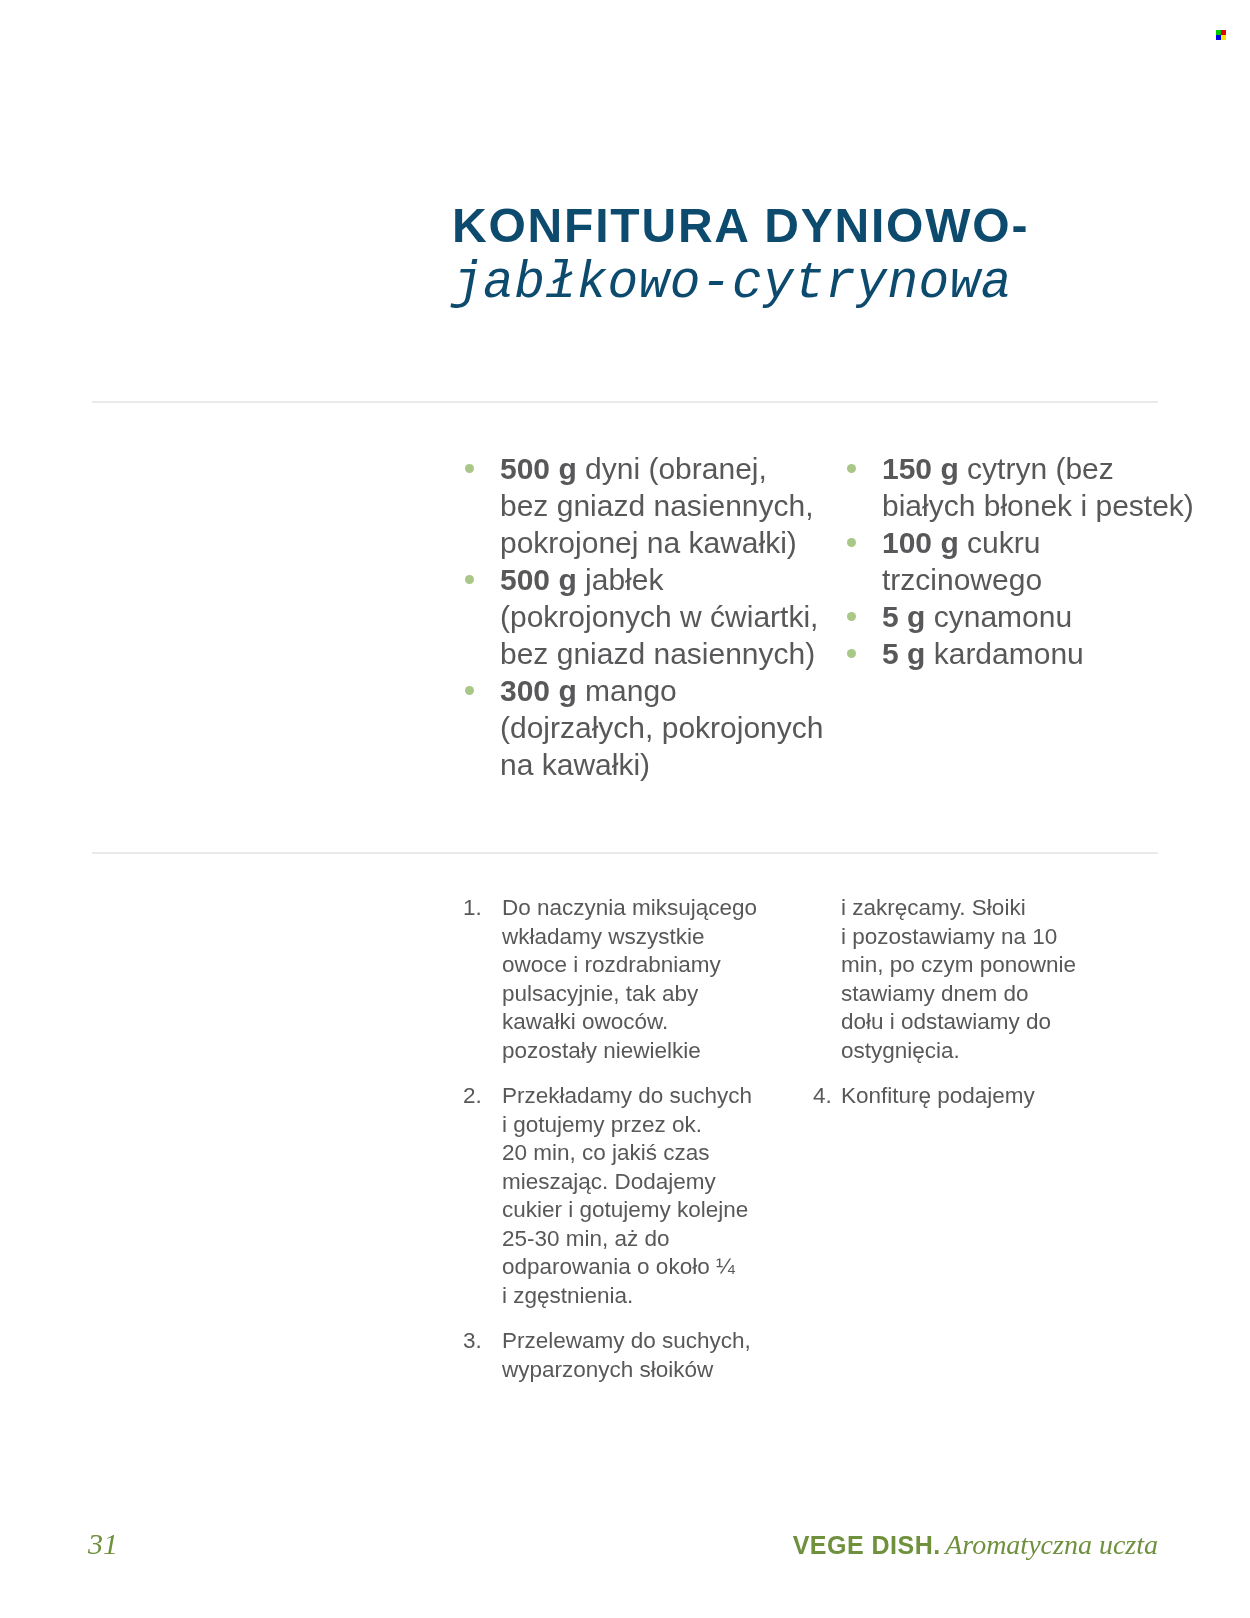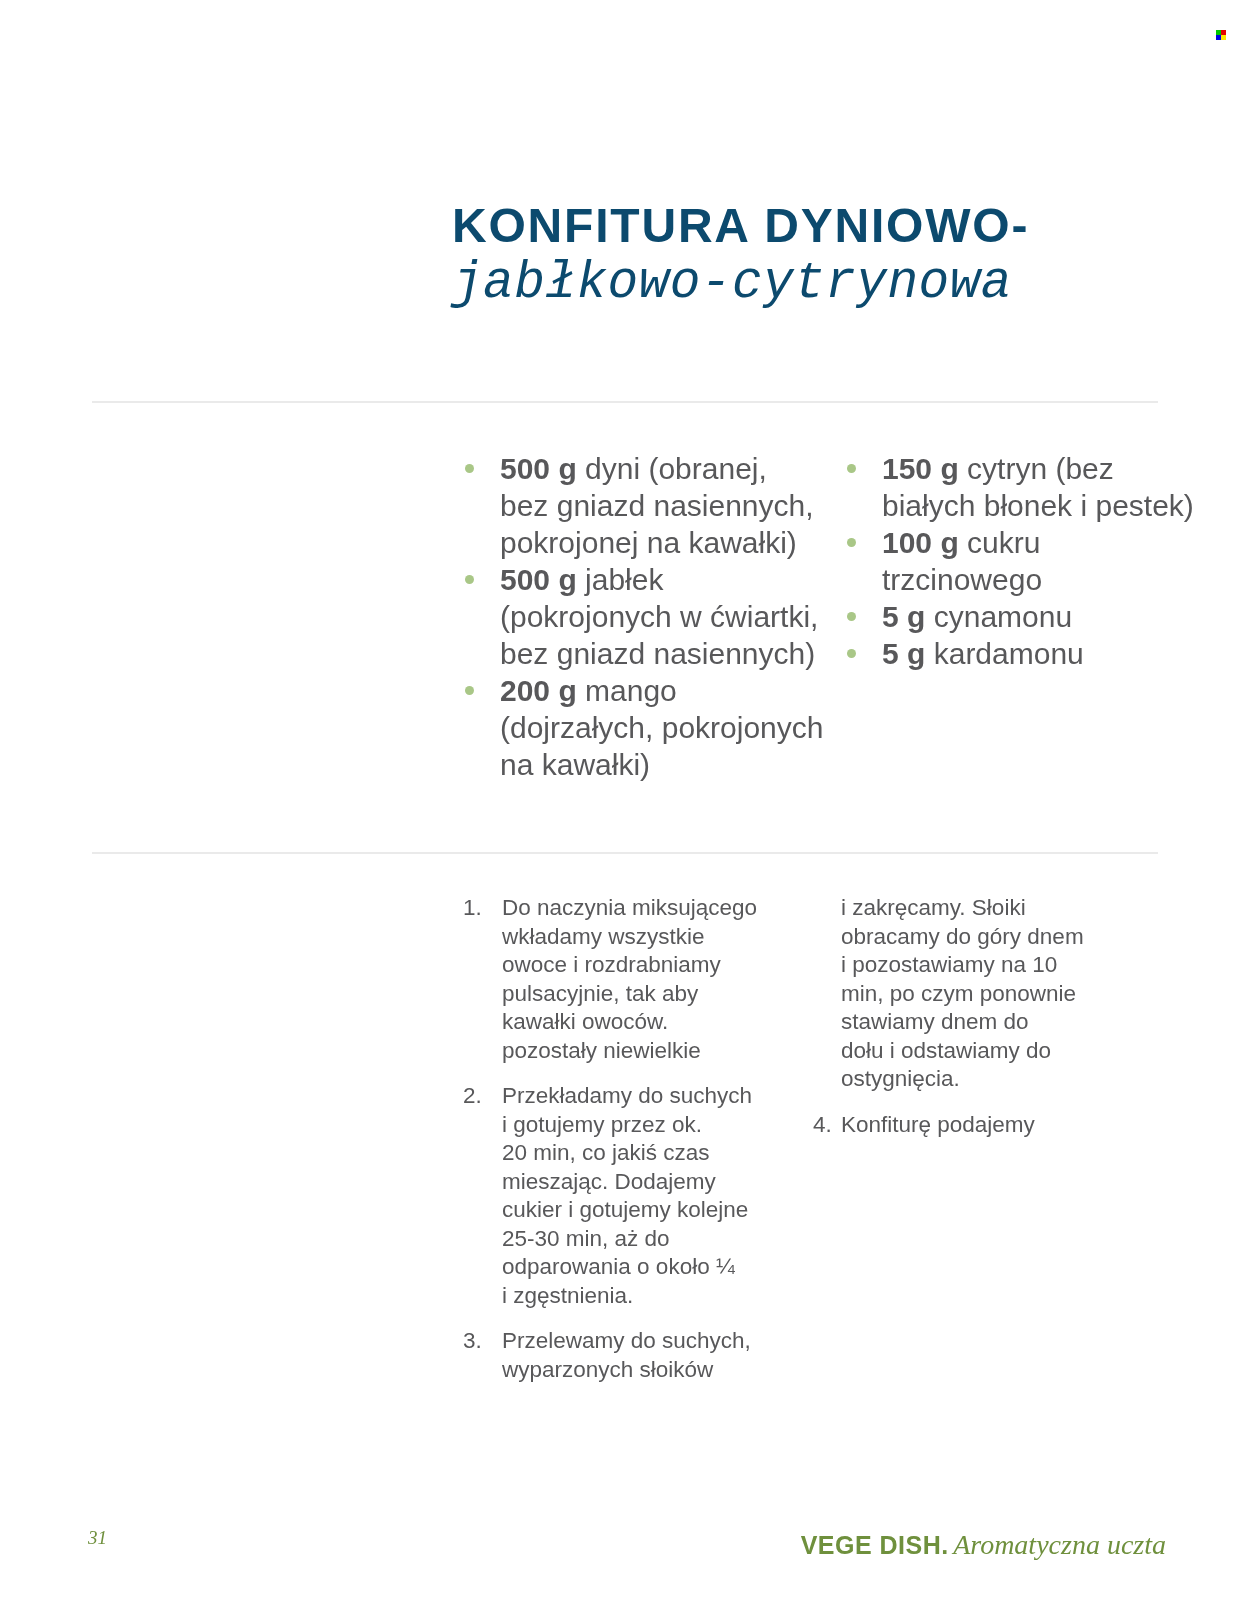--- a/index.html
+++ b/index.html
@@ -38,22 +38,22 @@
   .inst-col-1 { left:463px; width:345px; }
   .inst-col-2 { left:803px; width:360px; }
   .step { position:relative; padding-left:39px; margin-bottom:17px; }
   .inst-col-2 .step { padding-left:38px; }
   .step-num { position:absolute; left:0; top:0; }
   .inst-col-2 .step-num { left:10px; }
   .step-line { white-space:nowrap; }
 
   
   .footer-page-num { position:absolute; left:88px; top:1527px; color:#6f903d;
-    font-family:"Liberation Serif", serif; font-style:italic; font-size:19px; }
-  .footer-right { position:absolute; right:84px; top:1529px; white-space:nowrap; text-align:right; }
+    font-family:"Liberation Serif", serif; font-style:italic; font-size:30px; }
+  .footer-right { position:absolute; right:92px; top:1529px; white-space:nowrap; text-align:right; }
   .footer-brand { color:#6f903d; font-weight:bold; font-size:25px; letter-spacing:0.5px; }
   .footer-tagline { color:#6f903d; font-family:"Liberation Serif", serif; font-style:italic; font-size:28px; }
 </style>
 </head>
 <body>
 
 <div class="page">
 
   <div class="corner-mark">
       <span style="background: rgb(0, 200, 0);"></span>
@@ -77,21 +77,21 @@
         <div class="ing-line">pokrojonej na kawałki)</div>
       </div>
       <div class="ing-item">
         <span class="bullet"></span>
         <div class="ing-line"><span class="qty">500 g</span> jabłek</div>
         <div class="ing-line">(pokrojonych w ćwiartki,</div>
         <div class="ing-line">bez gniazd nasiennych)</div>
       </div>
       <div class="ing-item">
         <span class="bullet"></span>
-        <div class="ing-line"><span class="qty">200 g</span> mango</div>
+        <div class="ing-line"><span class="qty">300 g</span> mango</div>
         <div class="ing-line">(dojrzałych, pokrojonych</div>
         <div class="ing-line">na kawałki)</div>
       </div>
     </div>
   <div class="ing-col ing-col-2">
       <div class="ing-item">
         <span class="bullet"></span>
         <div class="ing-line"><span class="qty">150 g</span> cytryn (bez</div>
         <div class="ing-line">białych błonek i pestek)</div>
       </div>
@@ -135,21 +135,20 @@
       </div>
       <div class="step">
         <span class="step-num">3.</span>
         <div class="step-line">Przelewamy do suchych,</div>
         <div class="step-line">wyparzonych słoików</div>
       </div>
     </div>
   <div class="inst-col inst-col-2">
       <div class="step">
         <div class="step-line">i zakręcamy. Słoiki</div>
-        <div class="step-line">obracamy do góry dnem</div>
         <div class="step-line">i pozostawiamy na 10</div>
         <div class="step-line">min, po czym ponownie</div>
         <div class="step-line">stawiamy dnem do</div>
         <div class="step-line">dołu i odstawiamy do</div>
         <div class="step-line">ostygnięcia.</div>
       </div>
       <div class="step">
         <span class="step-num">4.</span>
         <div class="step-line">Konfiturę podajemy</div>
       </div>

